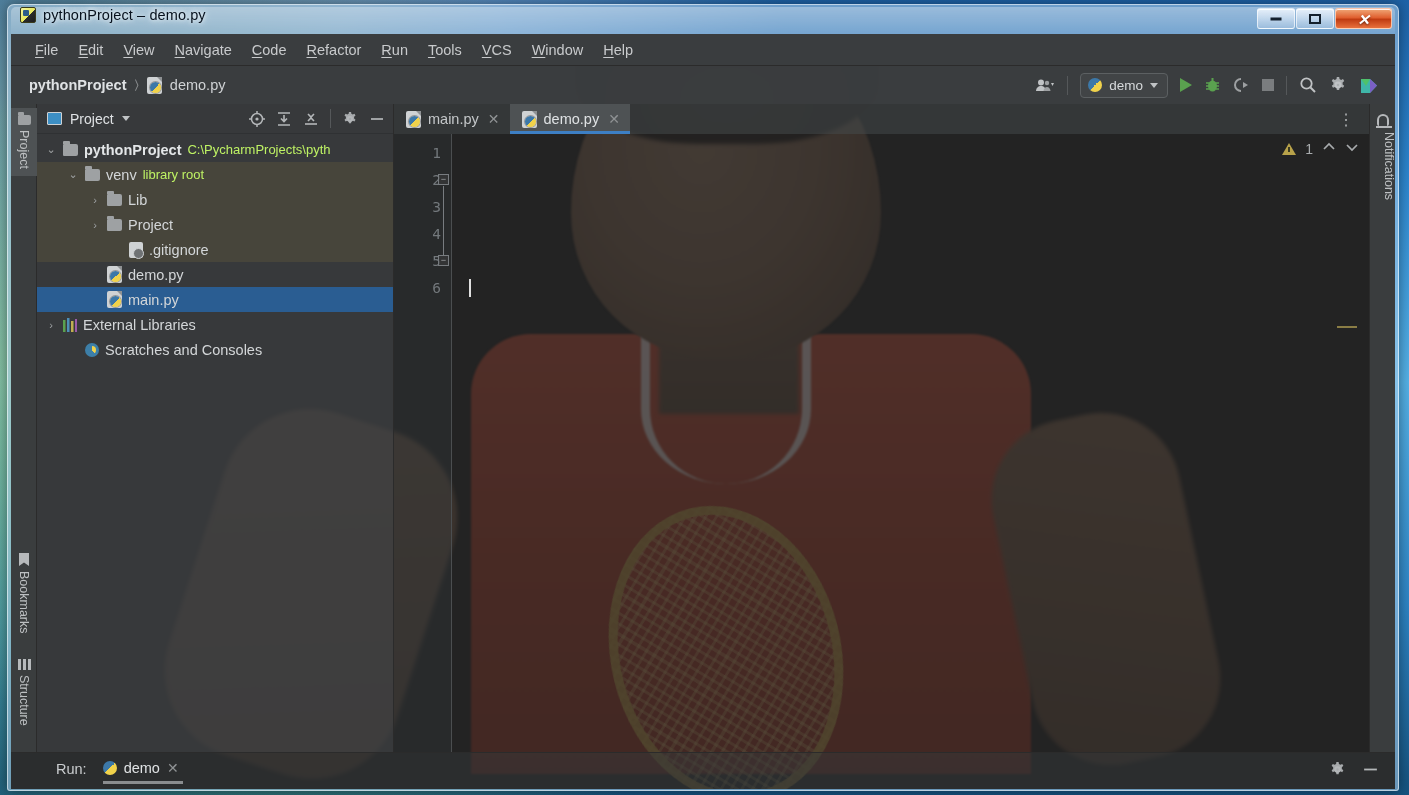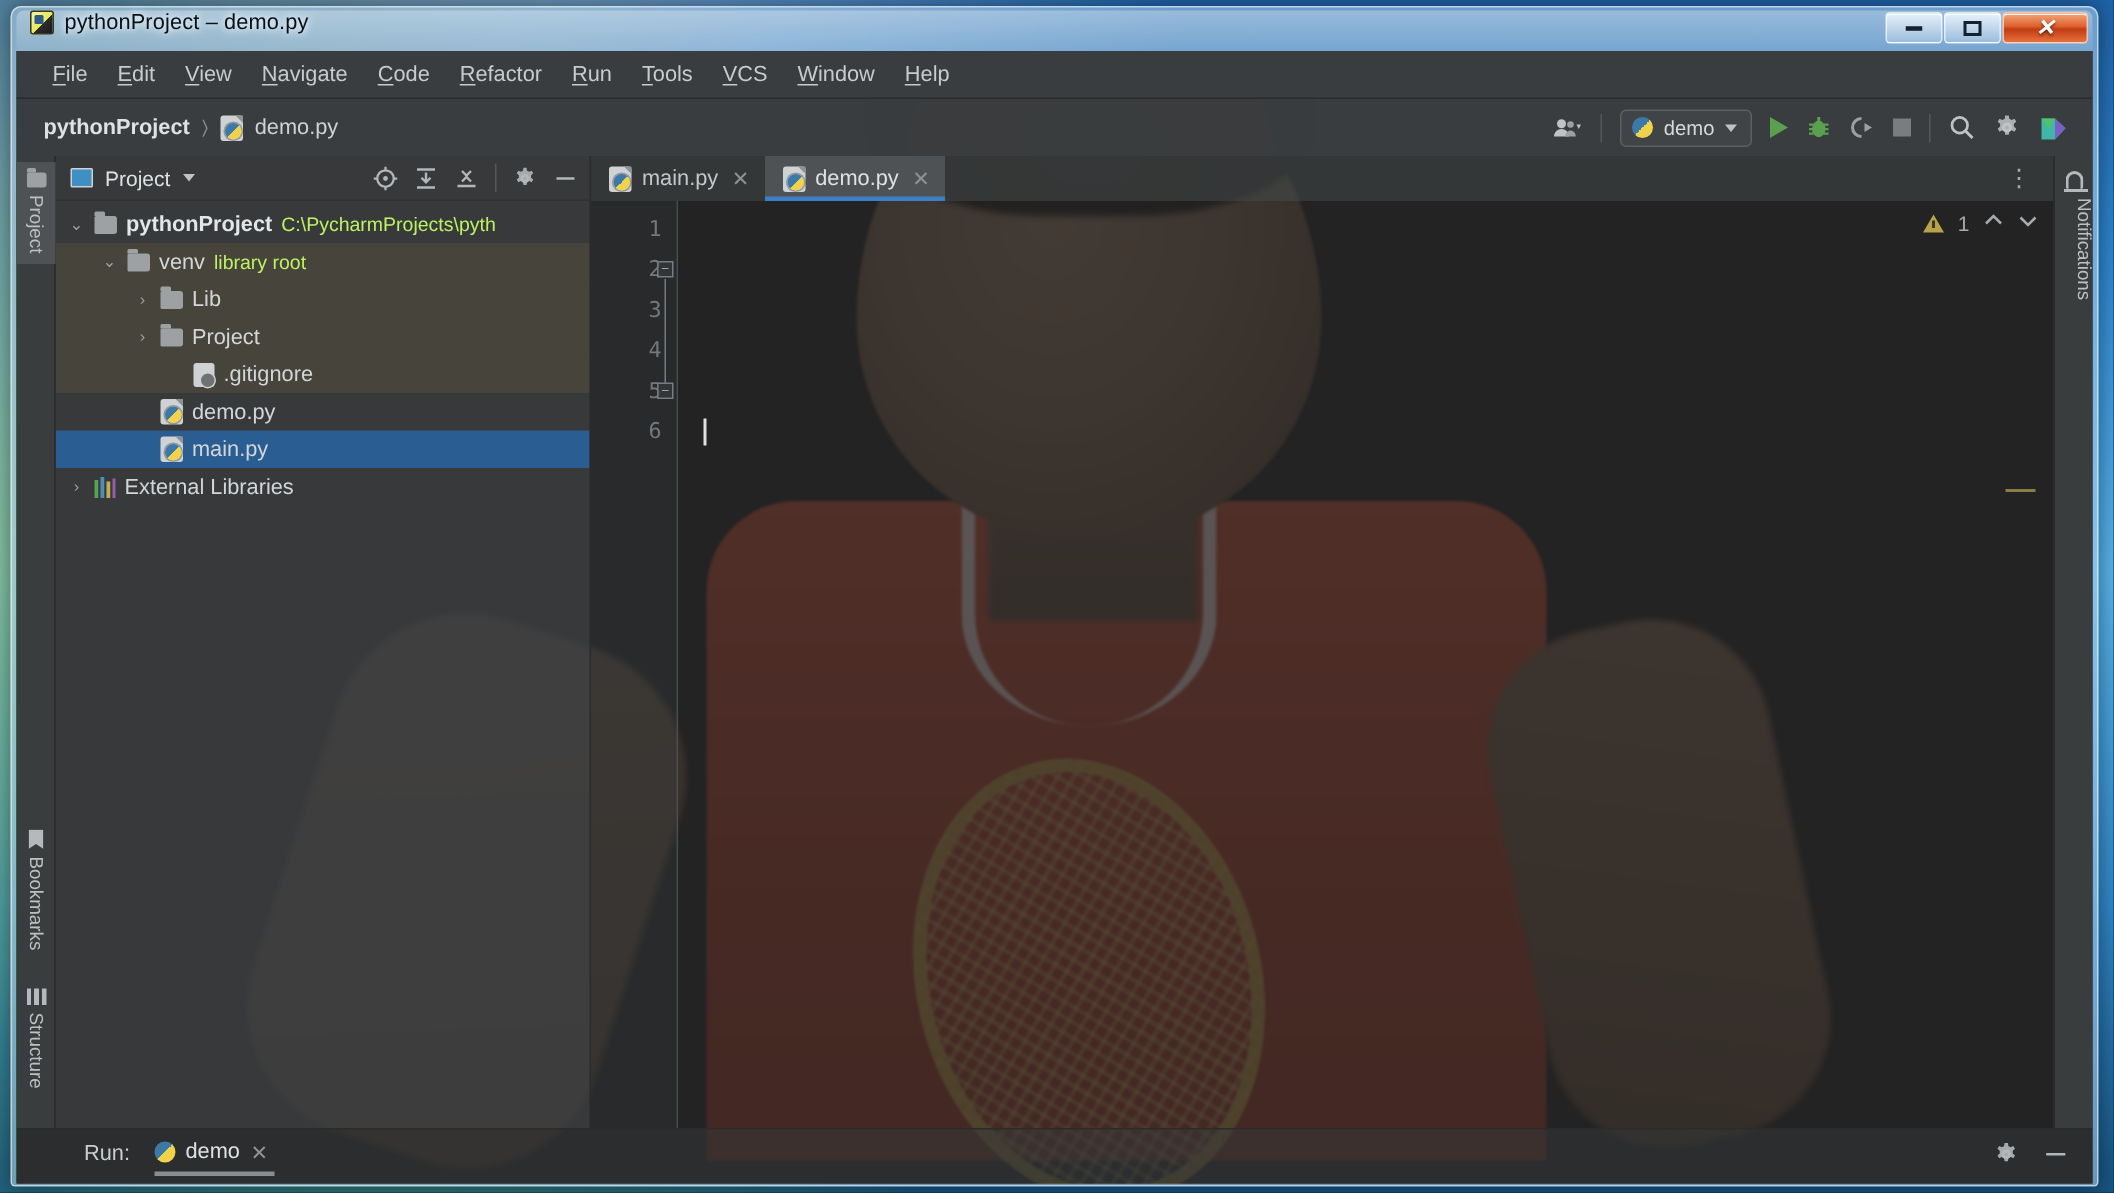--- a/index.html
+++ b/index.html
@@ -568,20 +568,25 @@
             <div class="row sel" style="padding-left: 52px;">
               <span class="chev"></span>
               <span class="pyfile-ico"></span>
               <span class="nm">main.py</span>
             </div>
             <div class="row" style="padding-left: 8px;">
               <span class="chev">›</span>
               <span class="libico"></span>
               <span class="nm">External Libraries</span>
             </div>
+            <div class="row" style="padding-left: 30px;">
+              <span class="chev"></span>
+              <span class="scrico"></span>
+              <span class="nm">Scratches and Consoles</span>
+            </div>
           </div>
       </div>
 
       <div id="editorcol">
         <div id="tabs">
             <div class="tab">
               <span class="pyfile-ico"></span>
               <span>main.py</span>
               <span class="x">✕</span>
             </div>

